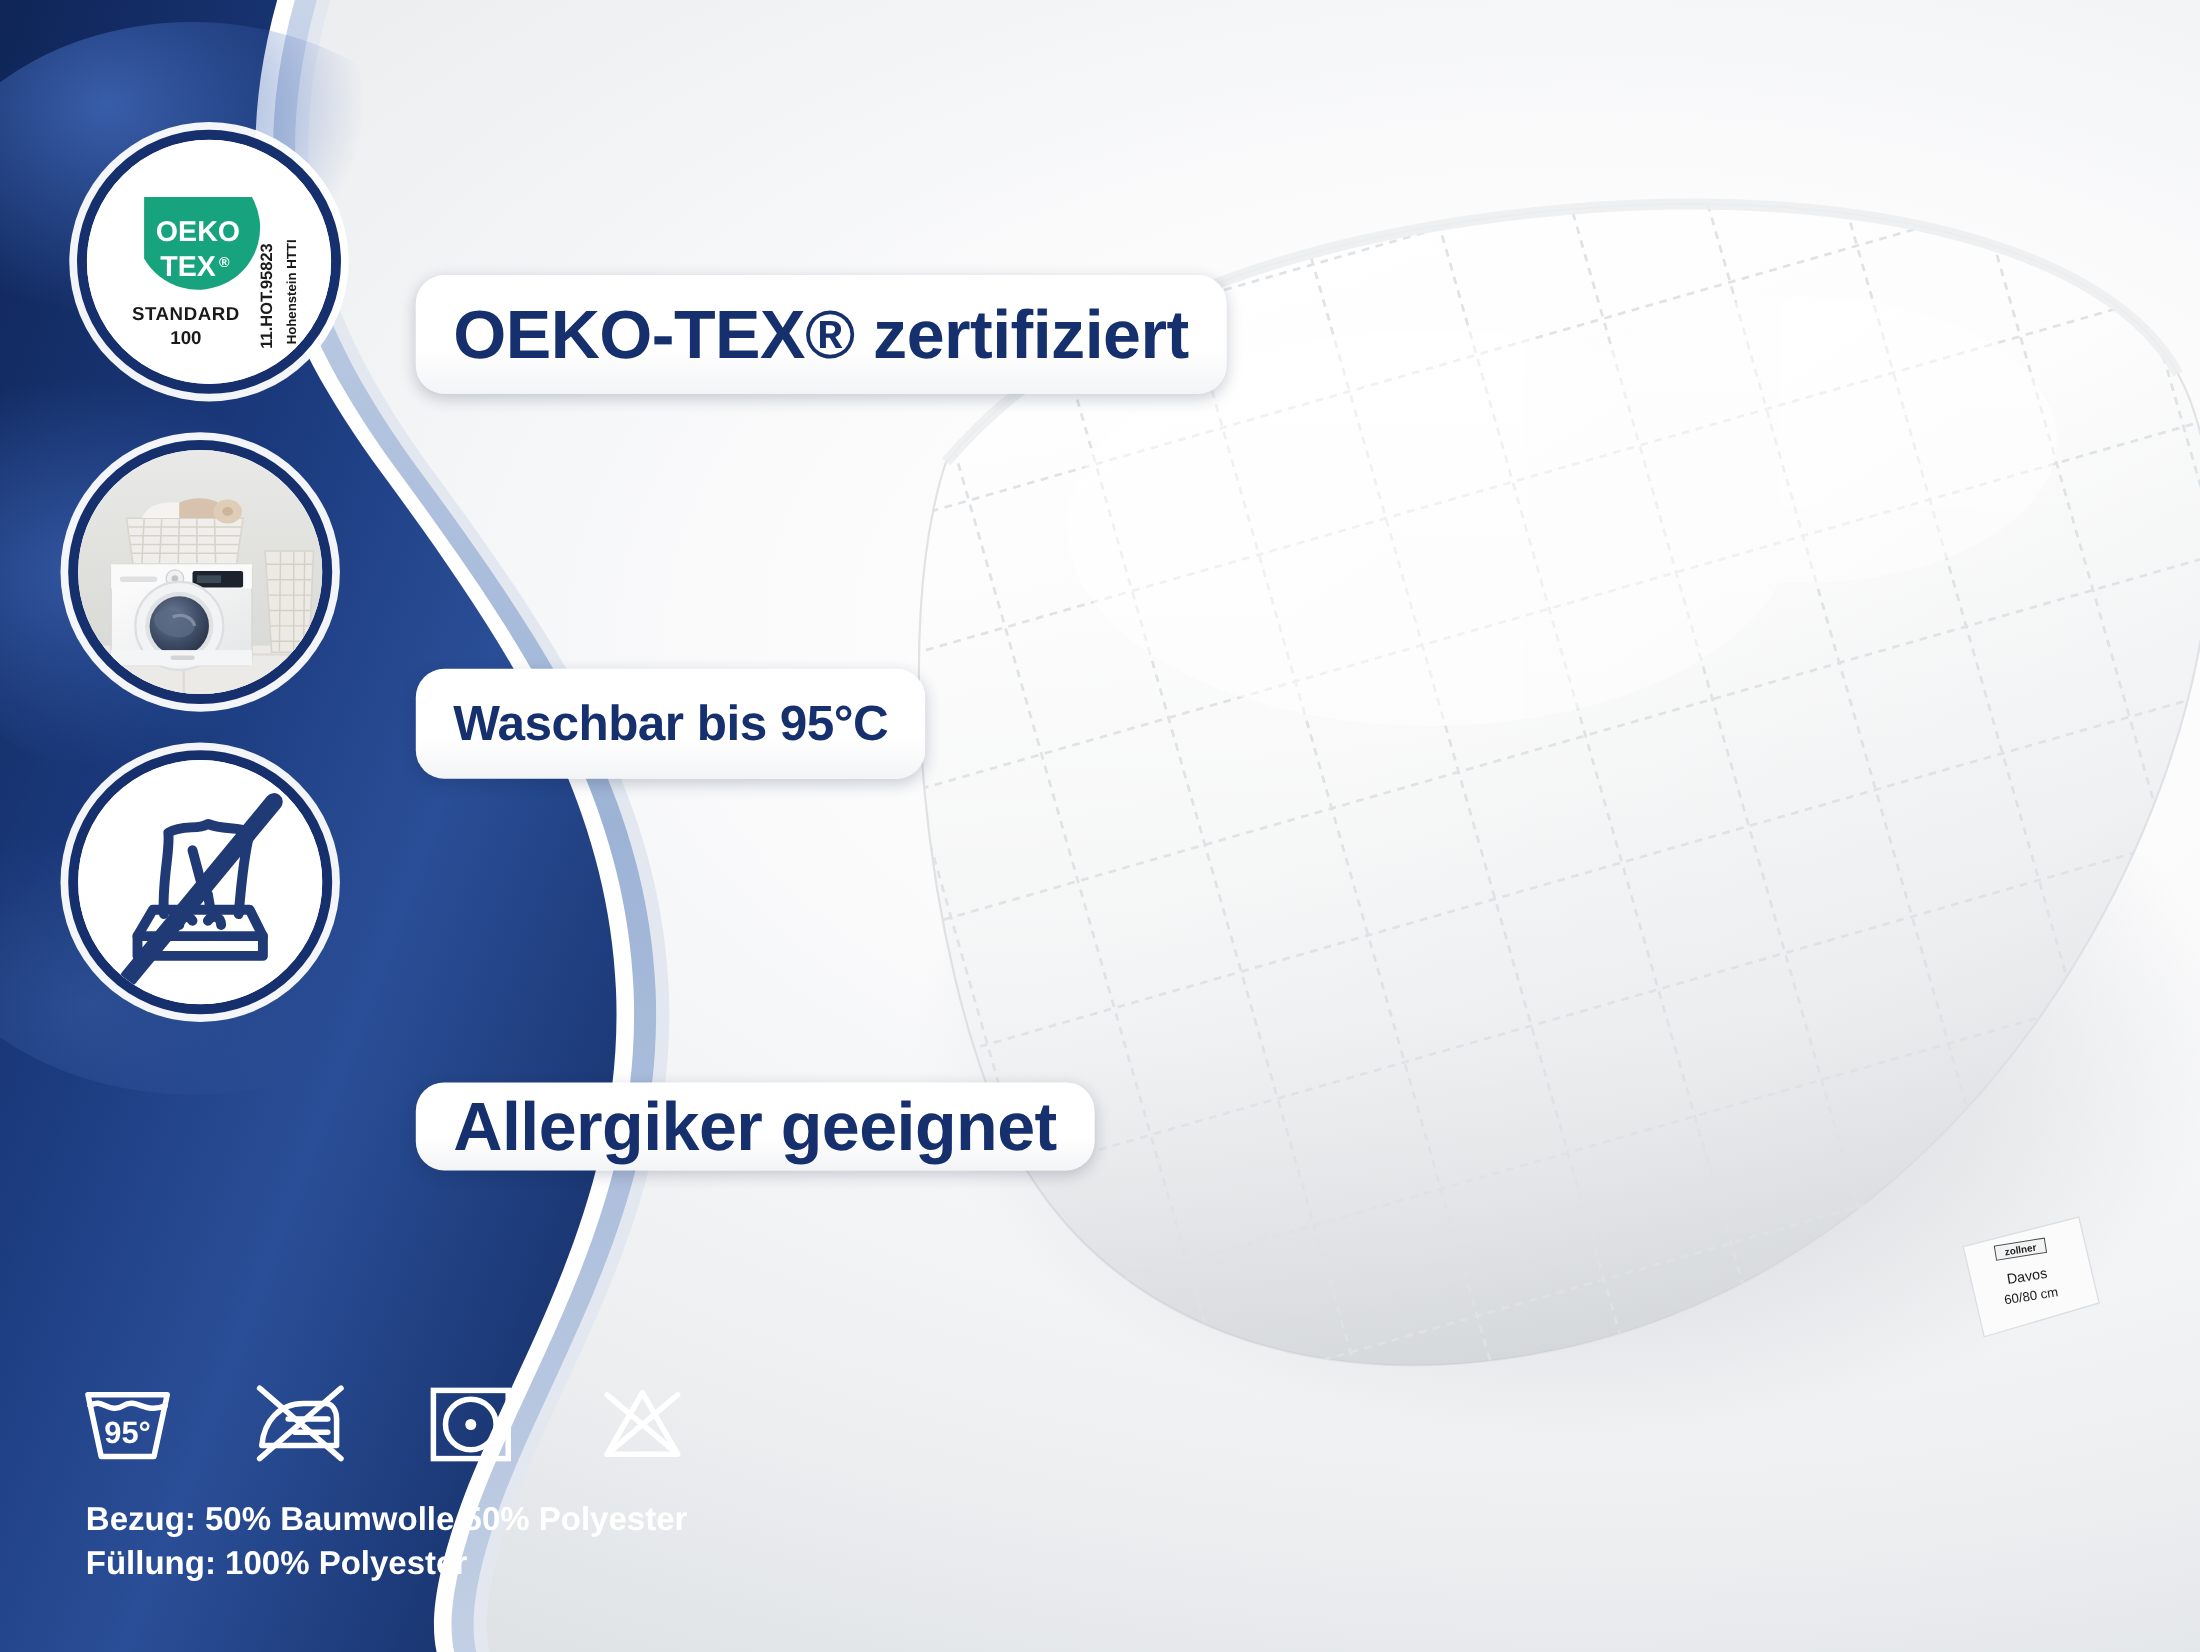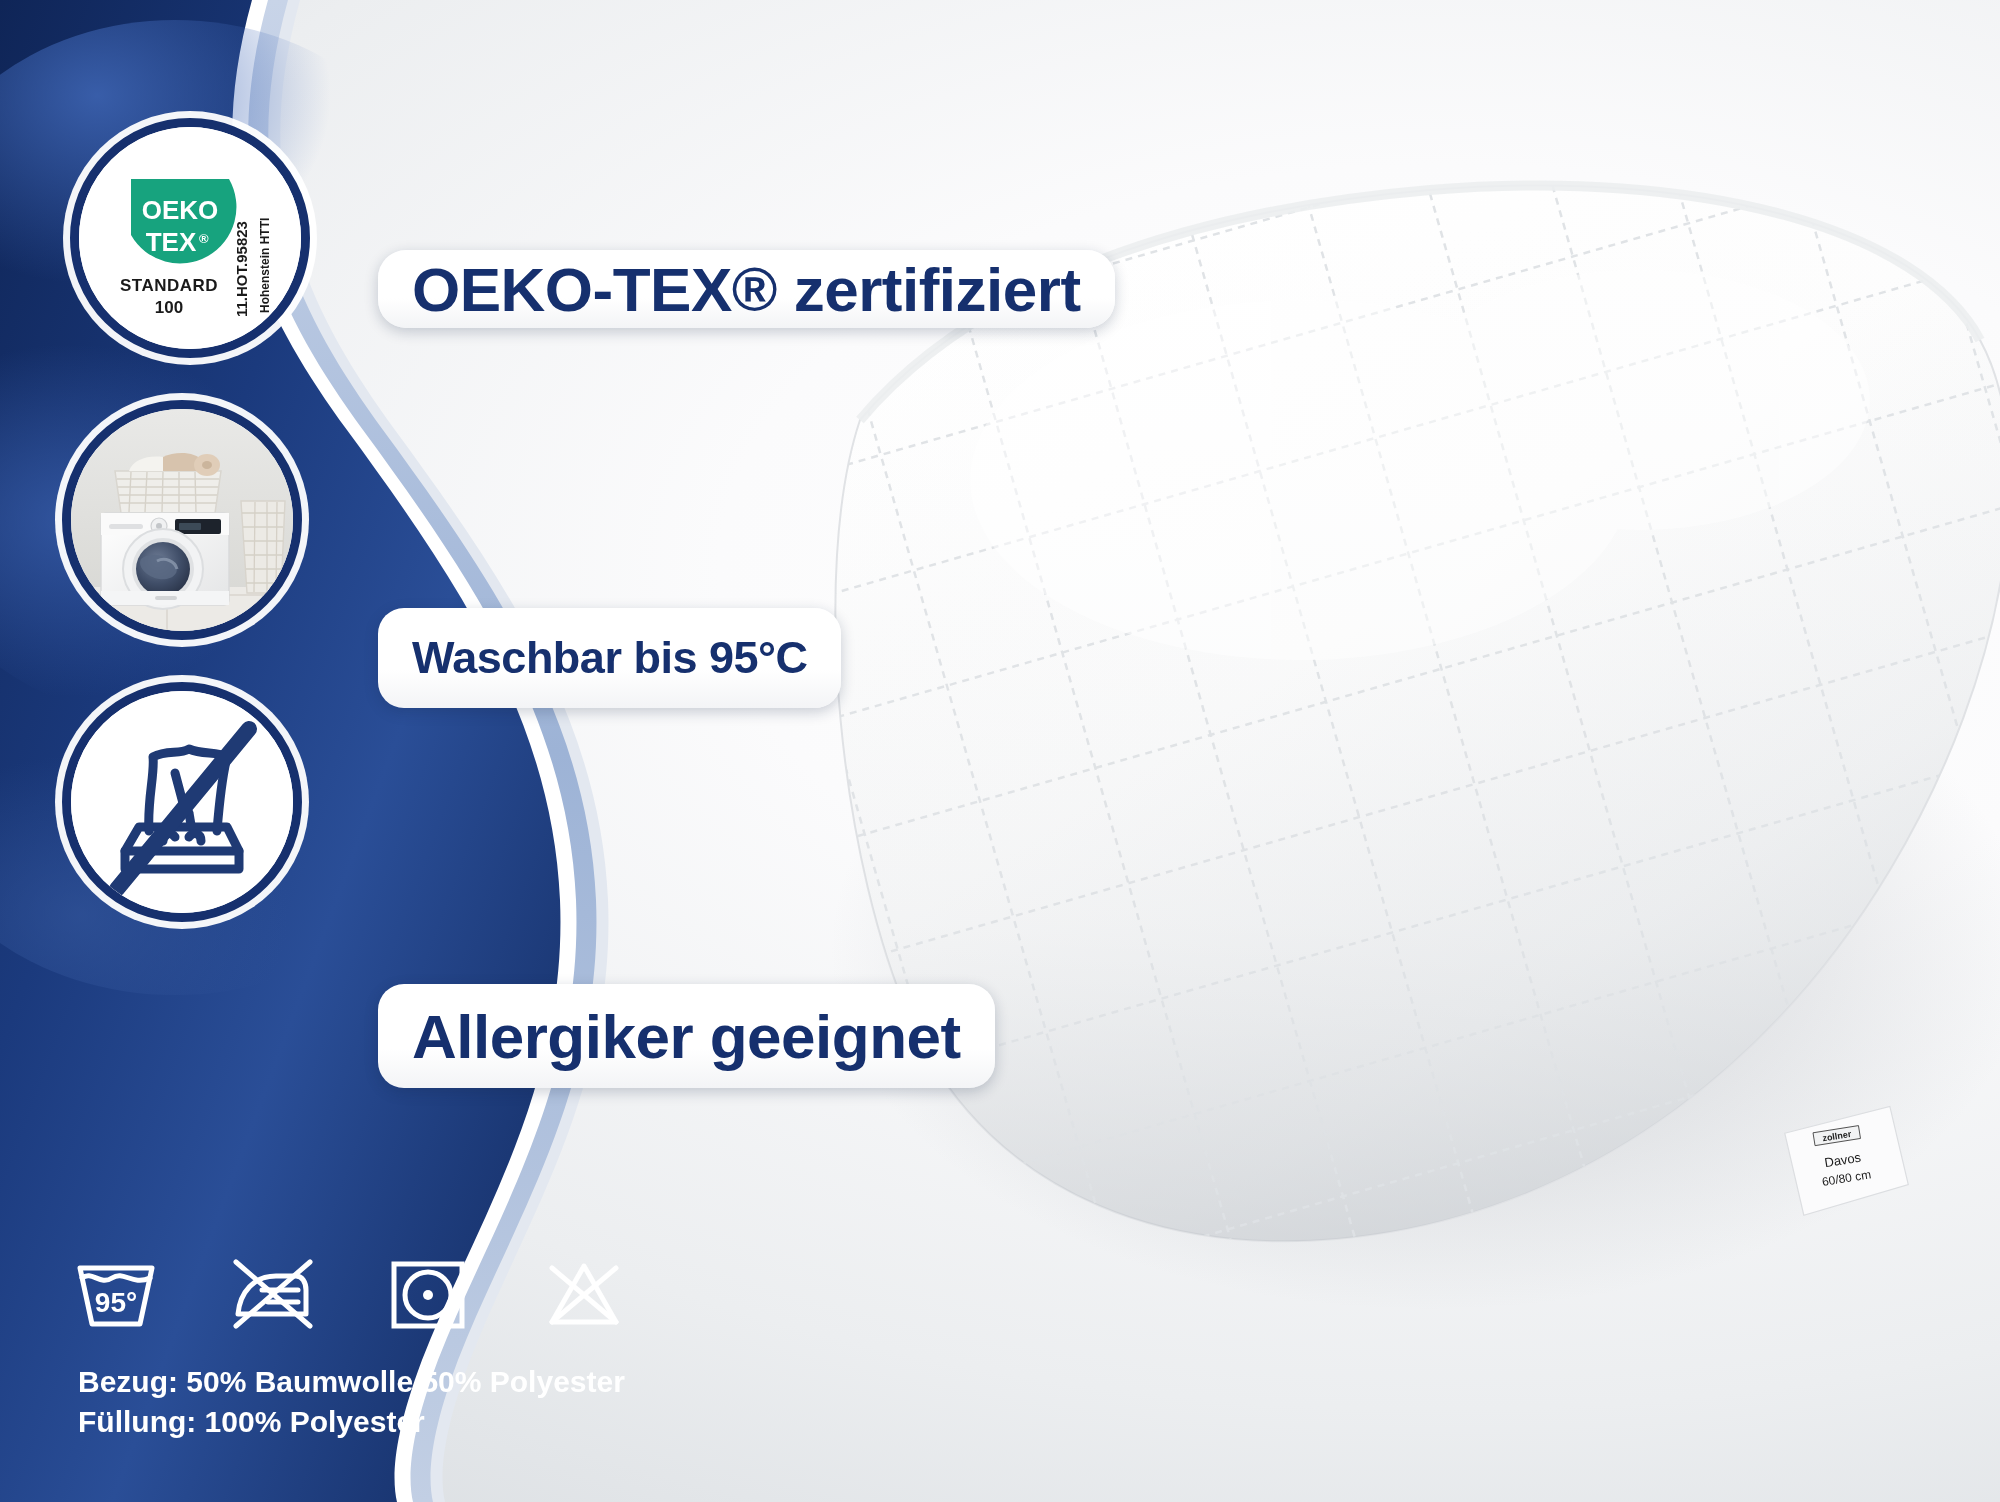--- a/index.html
+++ b/index.html
@@ -54,23 +54,23 @@
     background:linear-gradient(180deg,#ffffff 0%,#ffffff 62%,#f3f4f6 100%);
     border-radius:26px;
     box-shadow:0 4px 14px rgba(20,35,70,0.22);
     display:flex;align-items:center;
     padding:0 34px;
     color:#16306e;
     font-weight:bold;
     letter-spacing:-0.5px;
     white-space:nowrap;
   }
-  .pill-1{left:378px;top:250px;height:78px;font-size:62px;border-radius:28px;}
+  .pill-1{left:378px;top:250px;height:108px;font-size:62px;}
   .pill-2{left:378px;top:608px;height:100px;font-size:45px;}
-  .pill-3{left:378px;top:984px;height:104px;font-size:62px;}
+  .pill-3{left:378px;top:984px;height:80px;font-size:62px;}
 
   
   .care-row{
     position:absolute;left:72px;top:1250px;
     display:flex;align-items:center;gap:68px;
   }
   .care-sym{width:88px;height:86px;}
   .care-sym svg{display:block;width:100%;height:100%;}
 
   

